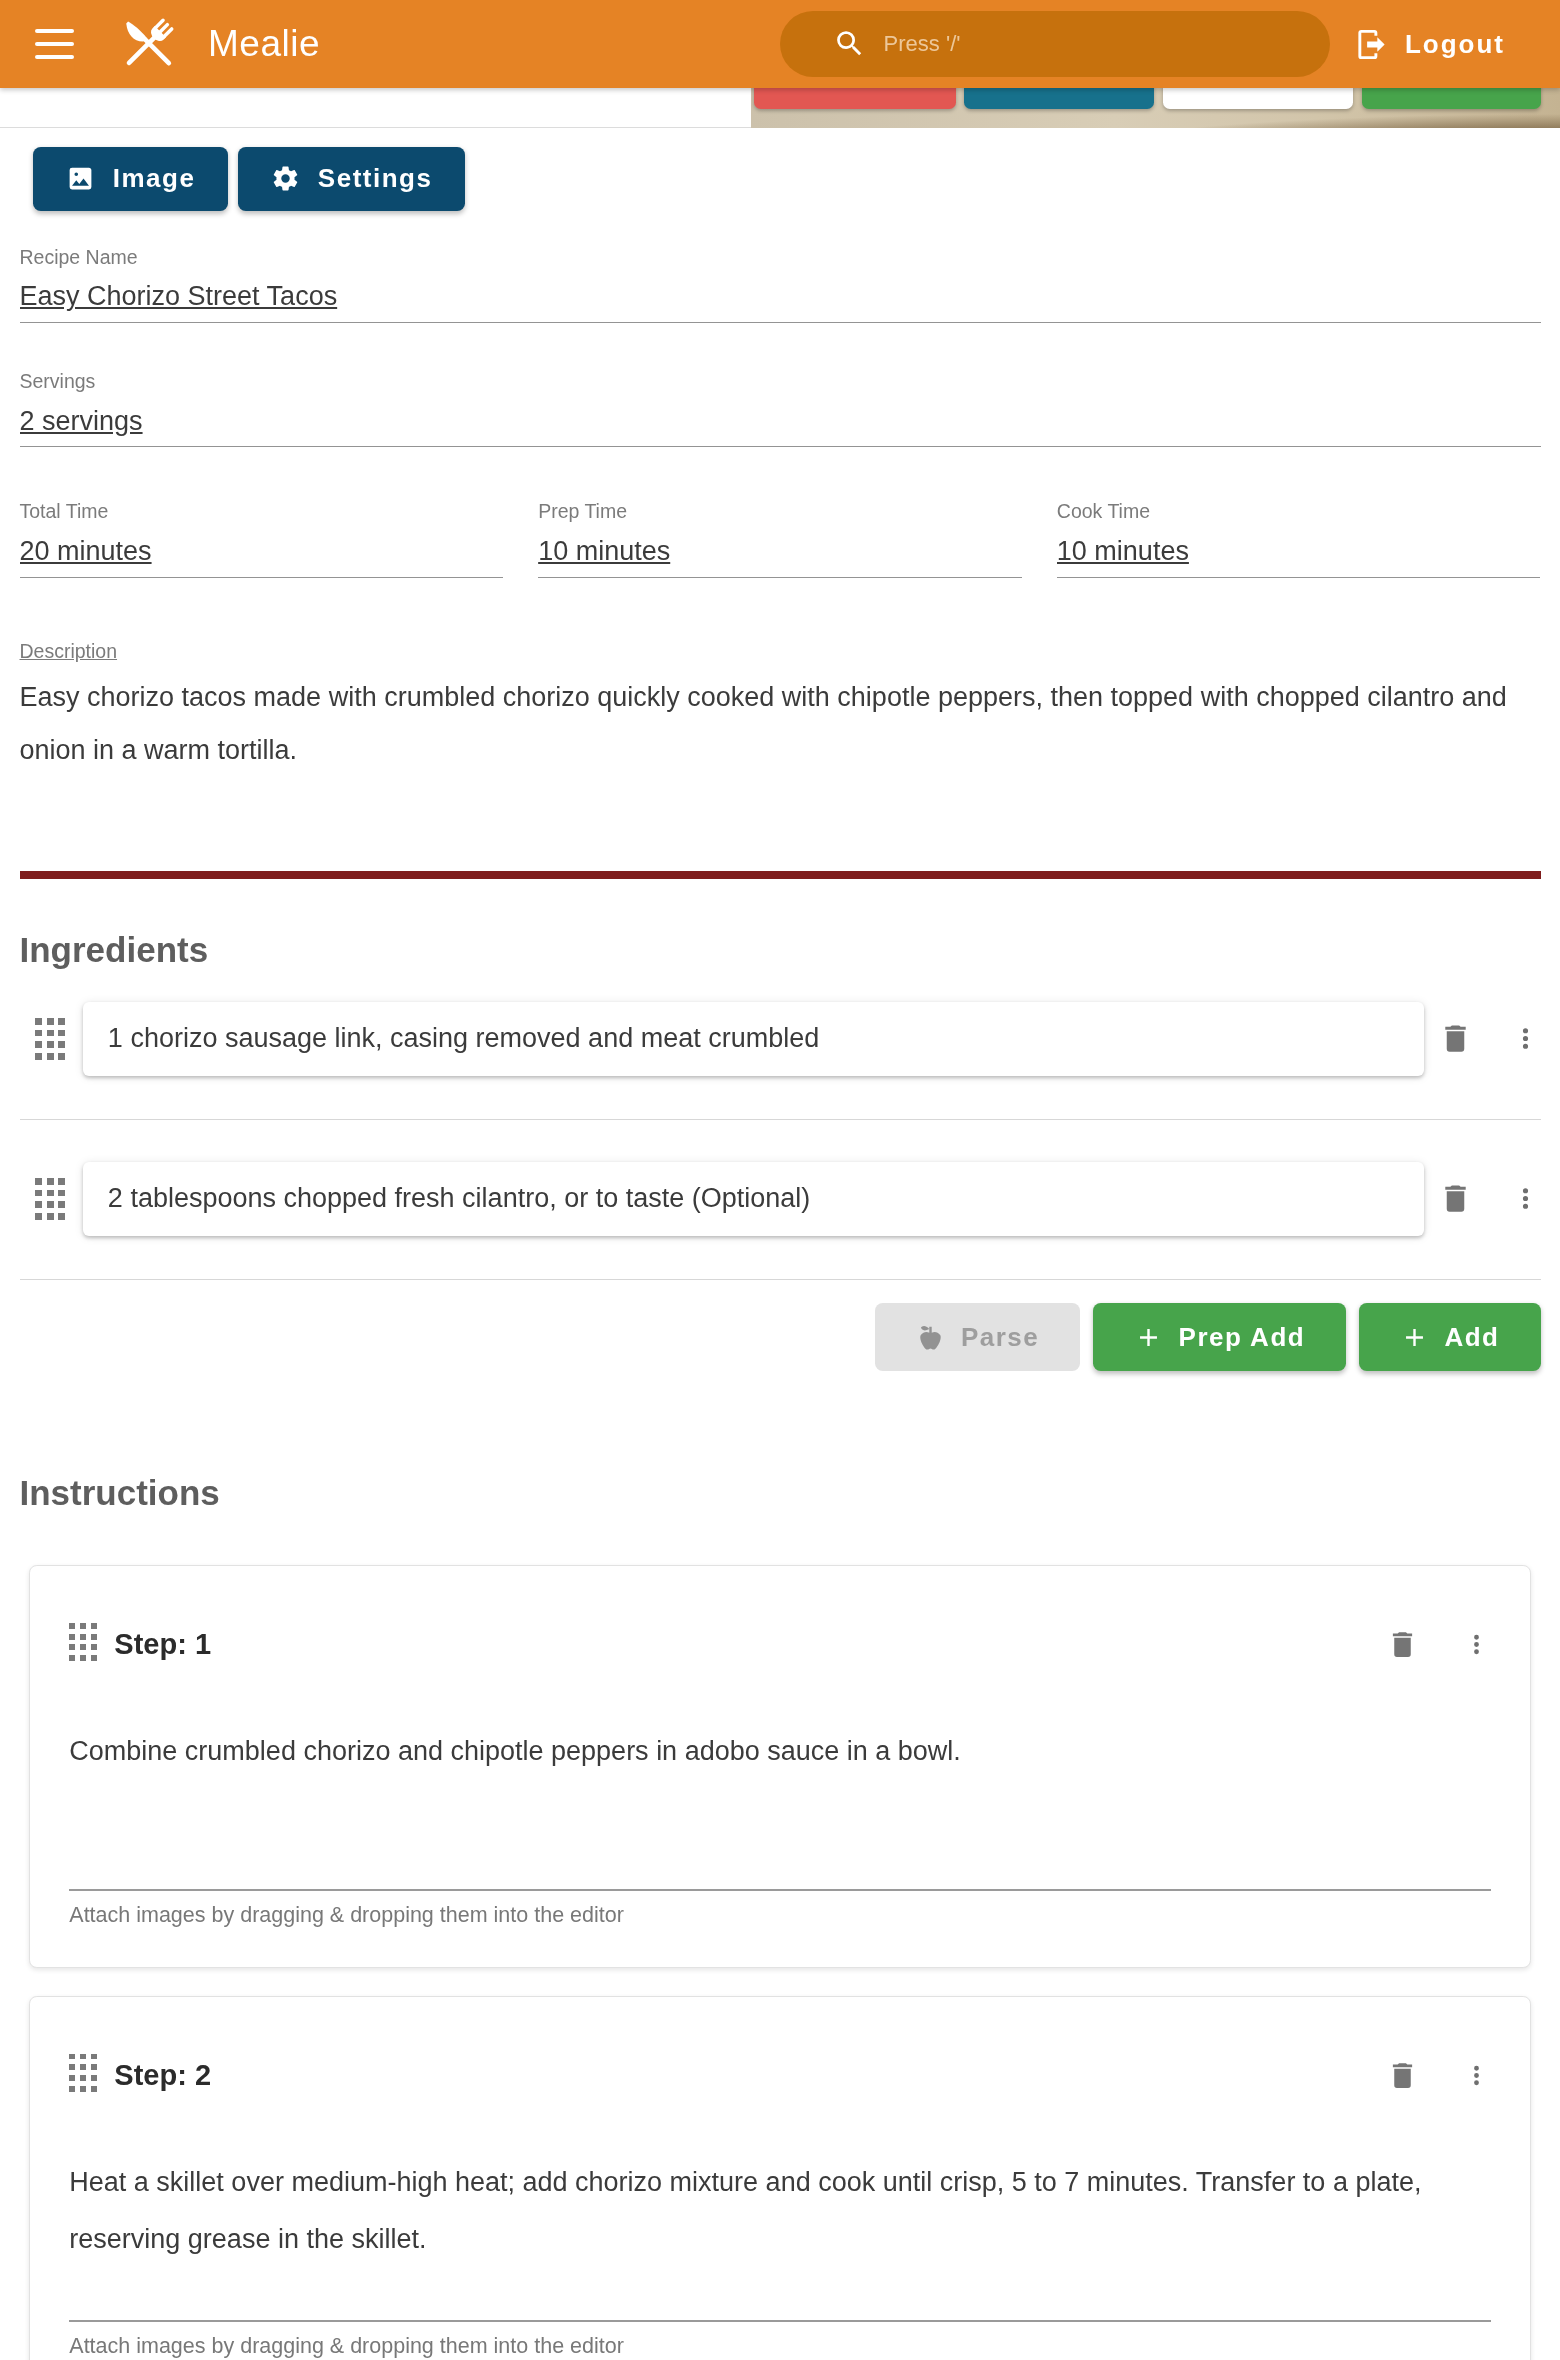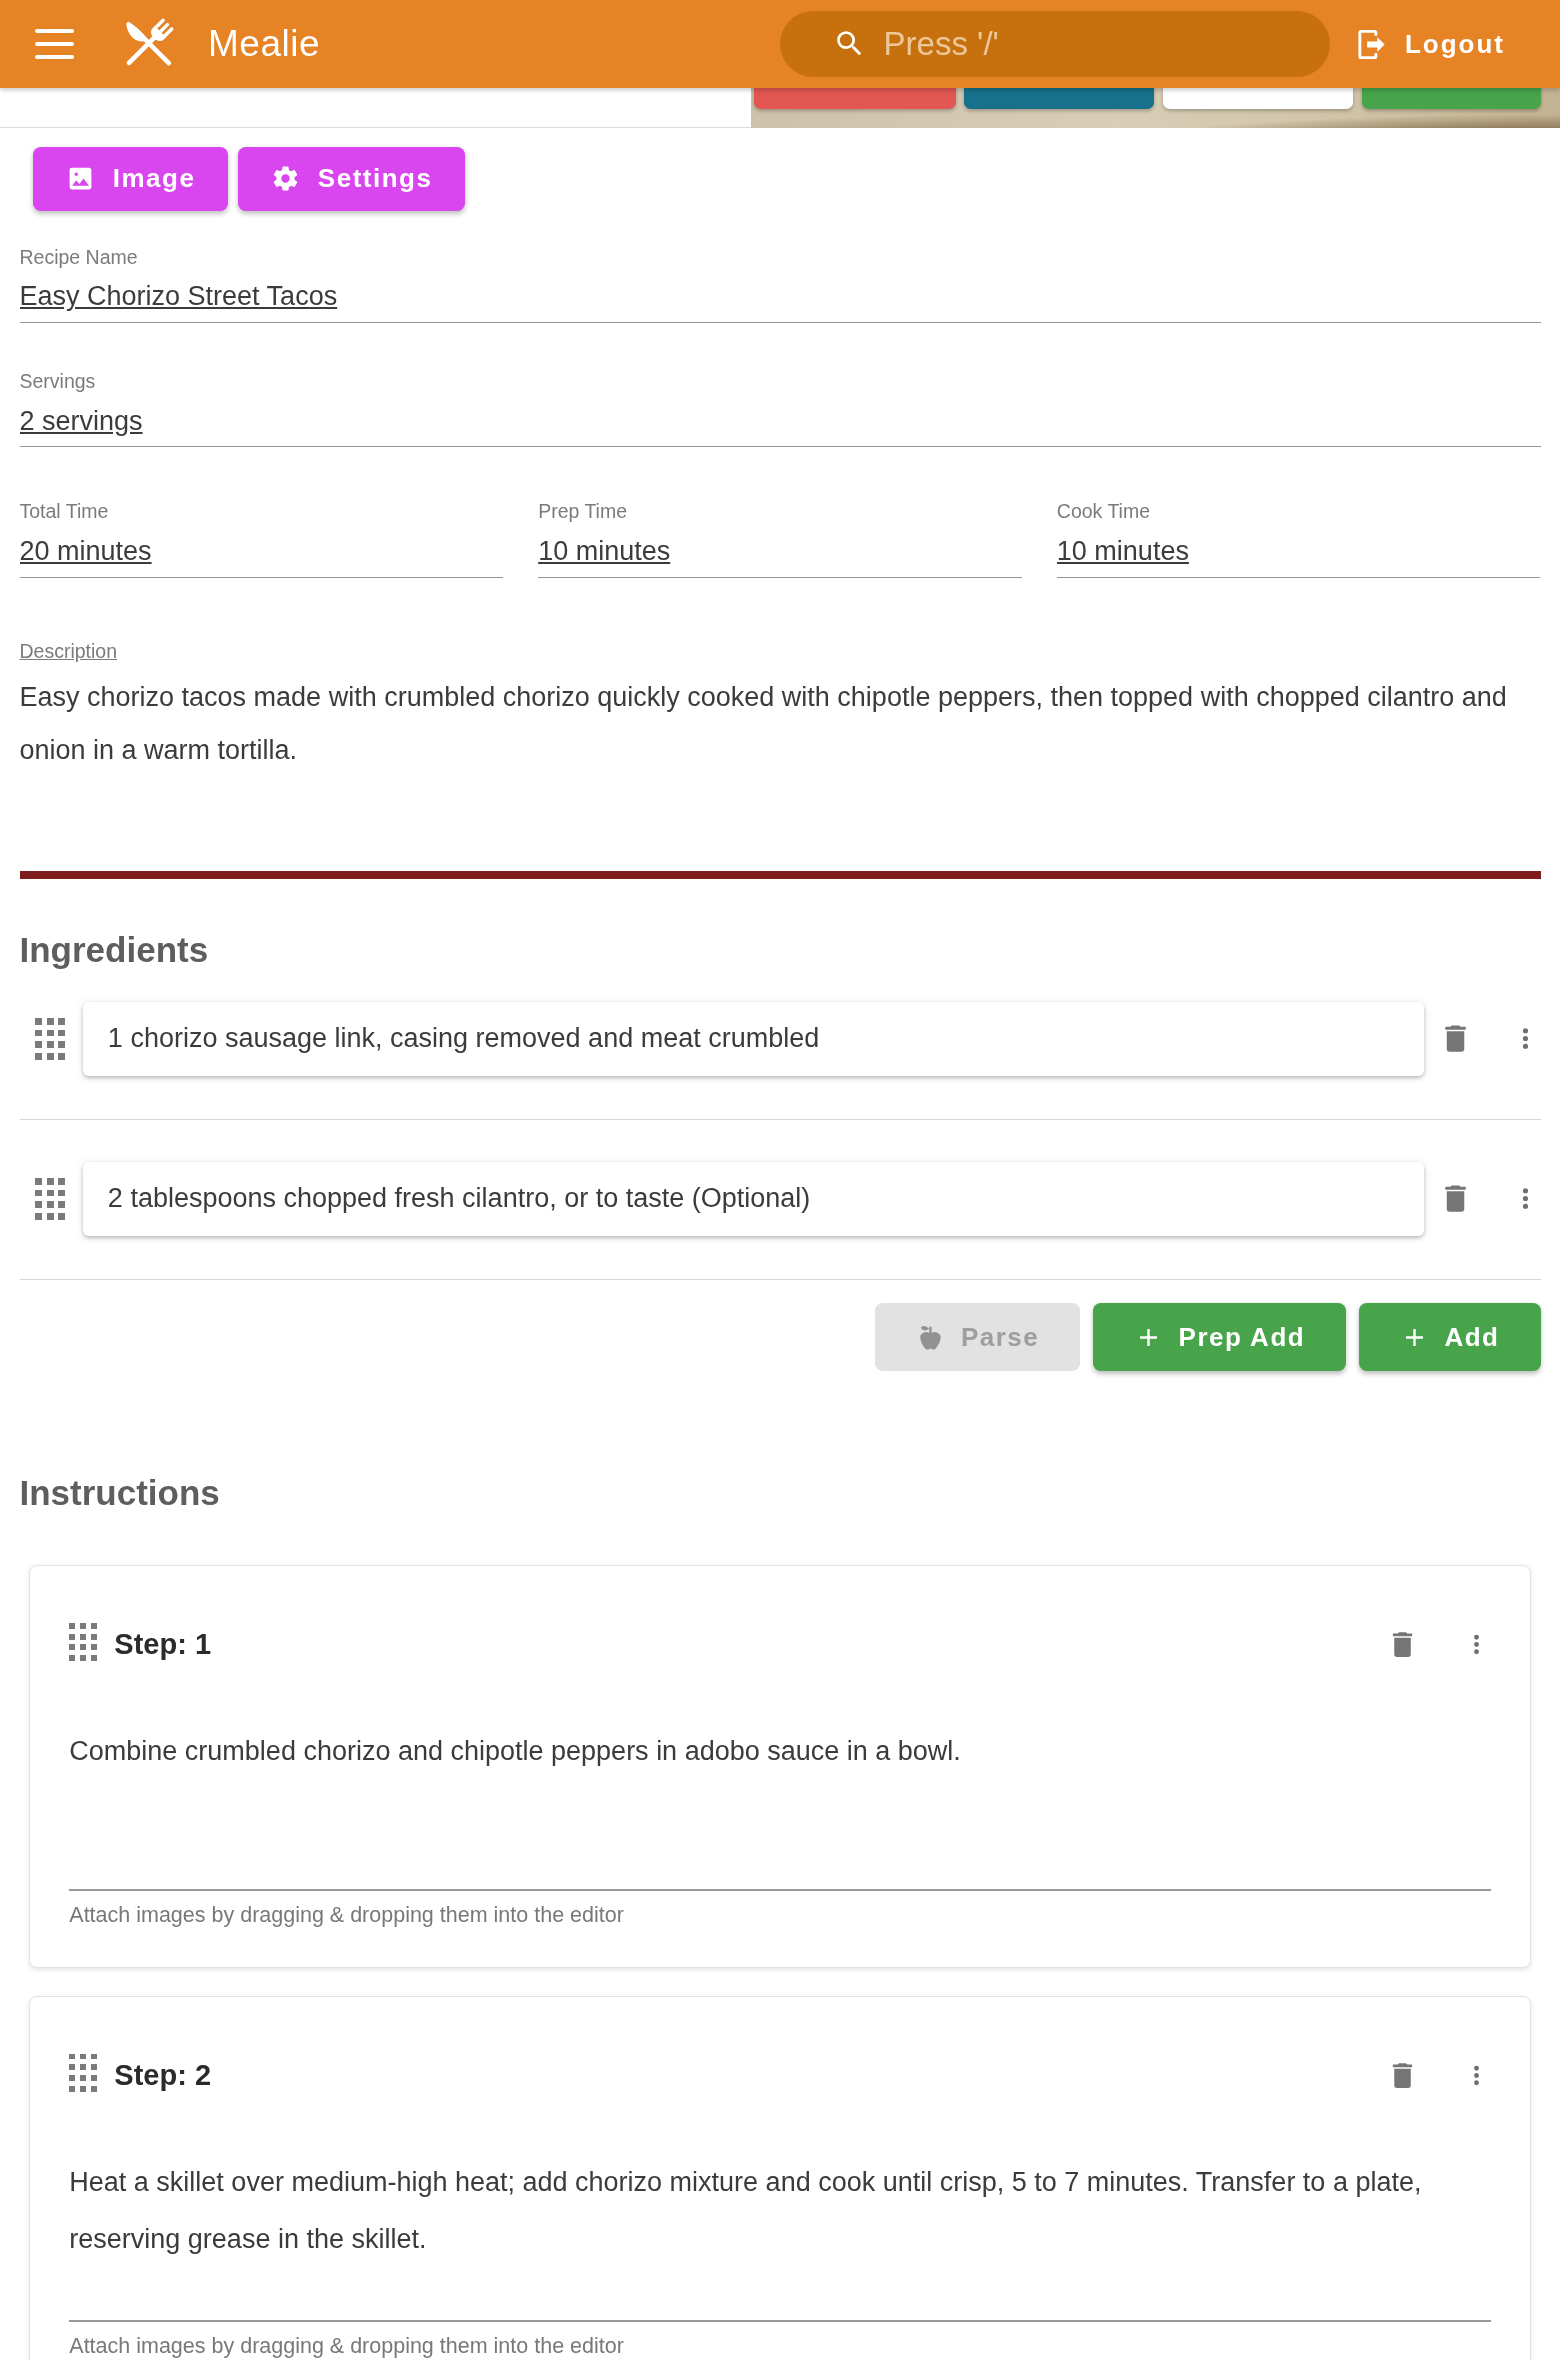--- a/index.html
+++ b/index.html
@@ -31,21 +31,21 @@
     width: 550px; height: 66px;
     background: #C6710D;
     border-radius: 33px;
     display: flex; align-items: center;
     padding-left: 53px;
   }
   .searchbar svg { flex: 0 0 auto; }
   .searchbar input {
     background: transparent; border: none; outline: none;
     margin-left: 17.6px; width: 371px;
-    font-family: inherit; font-size: 33px;
+    font-family: inherit; font-size: 22px;
     color: #fff;
   }
   .searchbar input::placeholder { color: rgba(255,240,220,0.68); }
 
   .logout-btn {
     position: absolute; right: 55px; top: 0; height: 88px;
     display: flex; align-items: center; gap: 15.6px;
     color: #fff; font-size: 26px; font-weight: 600; letter-spacing: 2px;
     cursor: pointer; background: transparent; border: none; font-family: inherit;
   }
@@ -69,21 +69,21 @@
   .peek-red   { left: 2.9px;   width: 202px; background: #E25752; }
   .peek-teal  { left: 213px; width: 190px; background: #17718C; }
   .peek-white { left: 412px; width: 190px; background: #ffffff; }
   .peek-green { left: 611px; width: 179px; background: #47A44B; }
 
   
   main { padding: 0 19.5px; }
 
   .actions-row { display: flex; gap: 9.8px; margin-top: 18.5px; margin-left: 13.7px; }
   .teal-btn {
-    height: 64px; background: #d946ef; color: #fff; border: none; border-radius: 7.8px;
+    height: 64px; background: #0c4a6e; color: #fff; border: none; border-radius: 7.8px;
     font-family: inherit; font-size: 26px; font-weight: 600; letter-spacing: 1.5px;
     display: flex; align-items: center; gap: 17.6px; padding: 0 33px;
     box-shadow: 0 2.9px 4.9px rgba(0,0,0,0.25); cursor: pointer;
   }
 
   .field { width: 100%; }
   .field .f-label { font-size: 19.5px; color: #7b7b7b; }
   .field .f-value {
     display: block; width: 100%;
     margin-top: 12.7px; padding: 0 0 9.8px 0;

